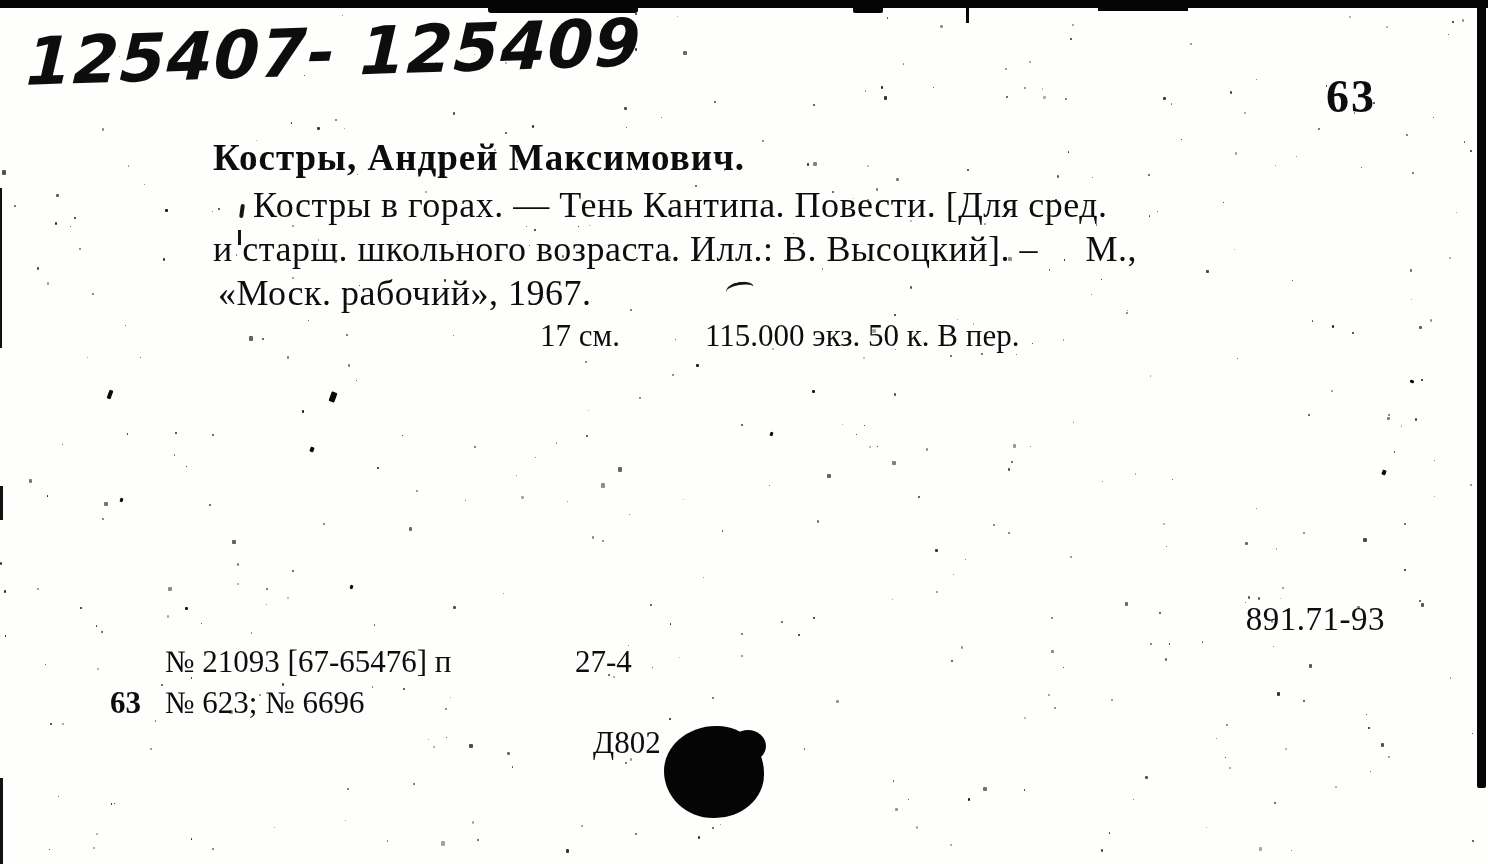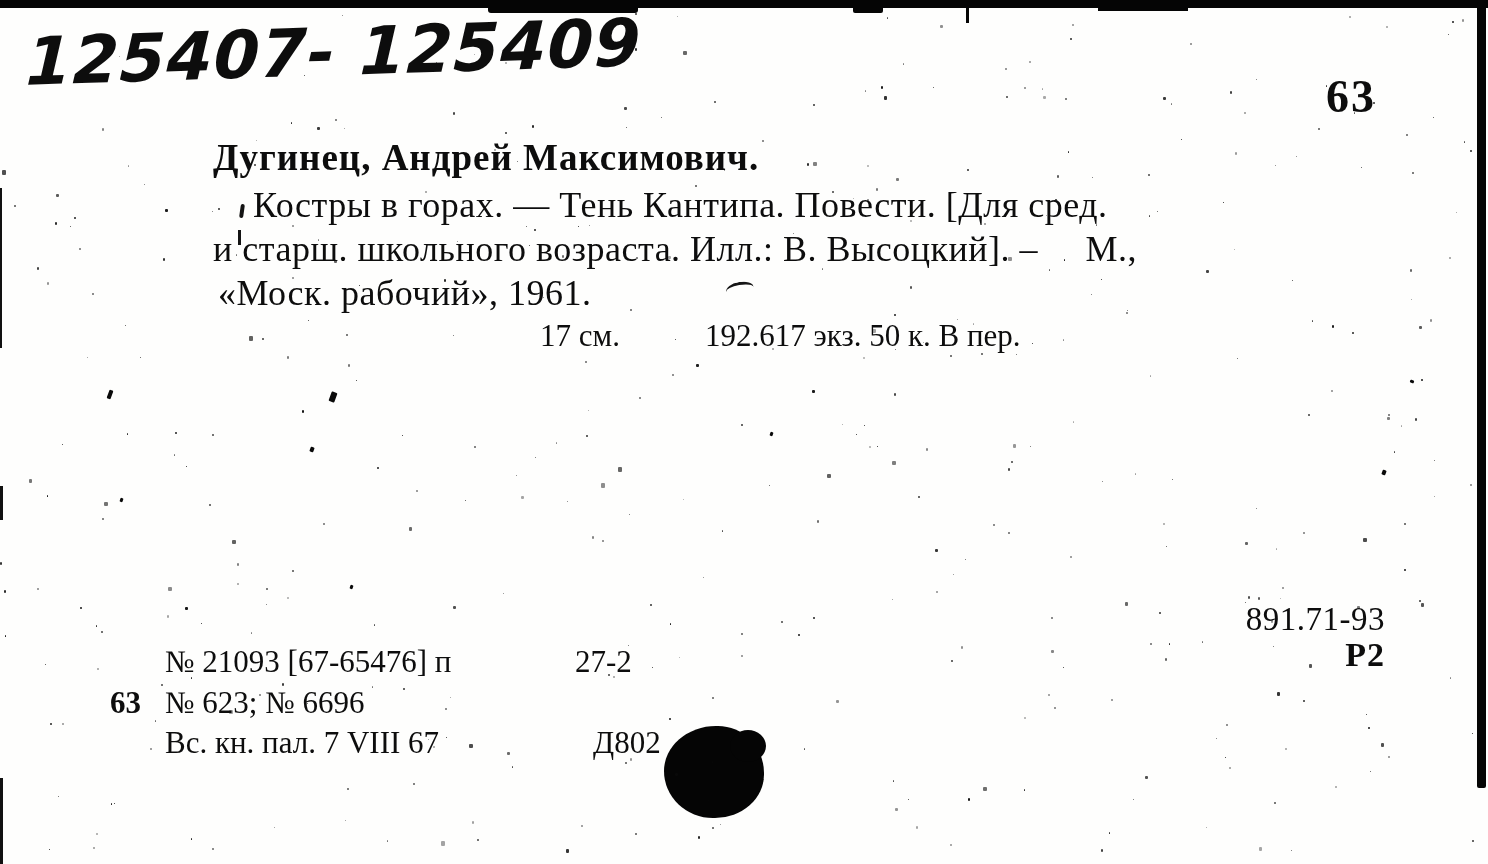--- a/index.html
+++ b/index.html
@@ -100,38 +100,36 @@
   <div class="top-tick"></div>
   <div class="right-bar"></div>
   <div class="left-seg1"></div>
   <div class="left-seg2"></div>
   <div class="left-seg3"></div>
 
   <div class="handwritten">125407- 125409</div>
 
   <div class="page-number">63</div>
 
-  <div class="author">Дугинец, Андрей Максимович.</div>
+  <div class="author">Костры, Андрей Максимович.</div>
   <div class="tline tline2">и старш. школьного возраста. Илл.: В. Высоцкий]. –     М.,</div>
   <div class="tline tline1">Костры в горах. — Тень Кантипа. Повести. [Для сред.</div>
-  <div class="tline tline3">«Моск. рабочий», 1961.</div>
+  <div class="tline tline3">«Моск. рабочий», 1967.</div>
 
   <div class="colrow col-format">17 см.</div>
-  <div class="colrow col-print">192.617 экз. 50 к. В пер.</div>
+  <div class="colrow col-print">115.000 экз. 50 к. В пер.</div>
 
   <div class="codes">
     <div class="classification">891.71-93</div>
-    <div class="author-sign">Р2</div>
   </div>
 
   <div class="frow f-record">№ 21093 [67-65476] п</div>
-  <div class="frow f-batch">27-2</div>
+  <div class="frow f-batch">27-4</div>
   <div class="frow f-section">63</div>
   <div class="frow f-cardnums">№ 623; № 6696</div>
-  <div class="frow f-chamber">Вс. кн. пал. 7 VIII 67</div>
   <div class="frow f-shelf">Д802</div>
 
   <div class="ink-blot"></div>
   <div class="ink-blot-bump"></div>
 
   <div class="smudge"></div>
   <div class="artifact-comma"></div>
   <div class="artifact-tick2"></div>
 
   <div class="noise" id="noise">

